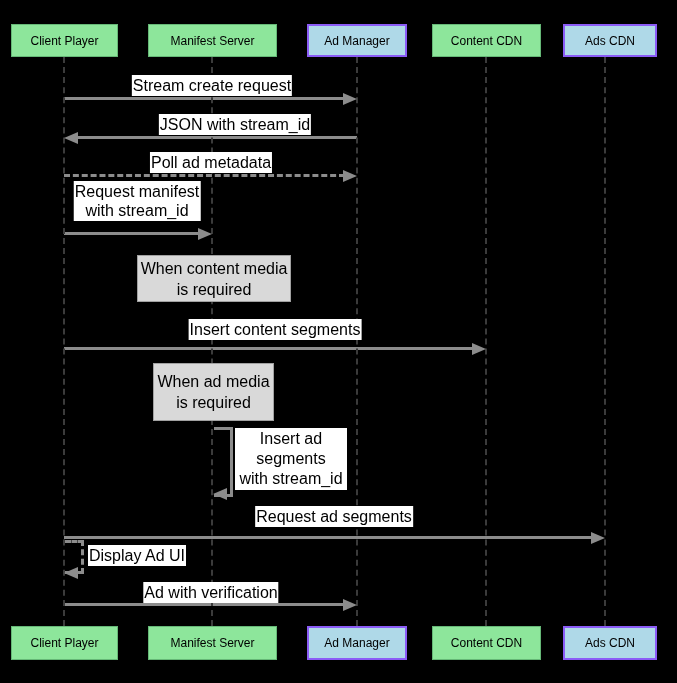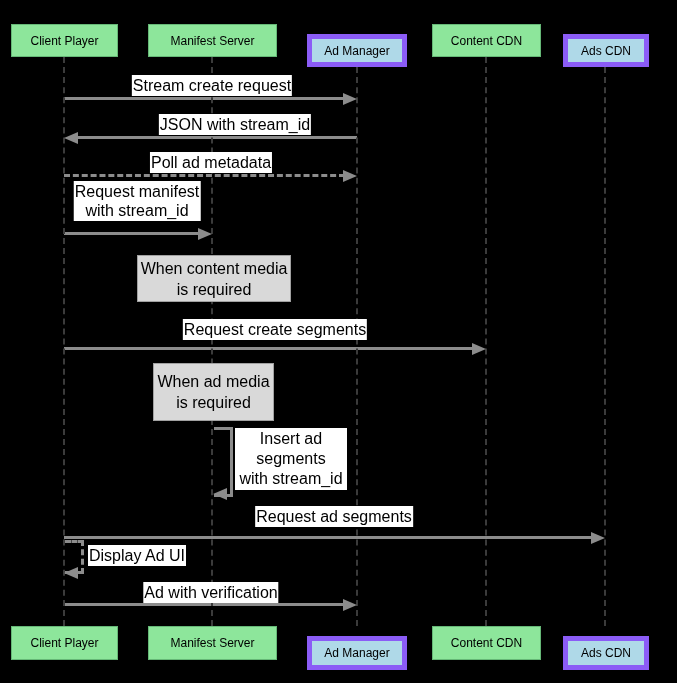--- a/index.html
+++ b/index.html
@@ -3,28 +3,28 @@
 <meta charset="utf-8">
 <style>
   html,body{margin:0;padding:0;background:#000;}
   .stage{position:relative;width:677px;height:683px;background:#000;overflow:hidden;
          font-family:"Liberation Sans",sans-serif;}
 
   
   .participant{position:absolute;height:33px;display:flex;align-items:center;justify-content:center;
                font-size:12px;color:#000;box-sizing:border-box;z-index:4;}
   .p-green{background:#8de69b;border:1px solid #66b877;}
-  .p-blue{background:#afd9e8;border:5px solid #8b5cf6;margin-top:10px;}
+  .p-blue{background:#afd9e8;border:2px solid #8b5cf6;}
   .row-top{top:24px;}
   .row-bottom{top:626px;height:34px;}
   .p1{left:11px;width:107px;}
   .p2{left:148px;width:129px;}
   .p3{left:307px;width:100px;}
   .p4{left:432px;width:109px;}
-  .p5{left:563px;width:86px;}
+  .p5{left:563px;width:94px;}
 
   
   .lifeline{position:absolute;top:57px;height:569px;width:0;border-left:2px dashed #3b3b3b;z-index:2;}
   .l1{left:63px;} .l2{left:211px;} .l3{left:356px;} .l4{left:485px;} .l5{left:604px;}
 
   
   .msg-line{position:absolute;height:0;border-top:3px solid #8c8c8c;z-index:1;}
   .msg-line.dashed{border-top-style:dashed;}
 
   
@@ -104,21 +104,21 @@
   <div class="msg-line m4-line"></div>
   <div class="ah ah-right m4-ah"></div>
   <div class="msg-label centered m4-label">Request manifest
 with stream_id</div>
 
   <div class="note n1">When content media
 is required</div>
 
   <div class="msg-line m5-line"></div>
   <div class="ah ah-right m5-ah"></div>
-  <div class="msg-label centered m5-label">Request create segments</div>
+  <div class="msg-label centered m5-label">Insert content segments</div>
 
   <div class="note n2">When ad media
 is required</div>
 
   <div class="loop loop-solid loop1"></div>
   <div class="ah ah-left s1-ah"></div>
   <div class="msg-label centered s1-label">Insert ad
 segments
 with stream_id</div>
 

